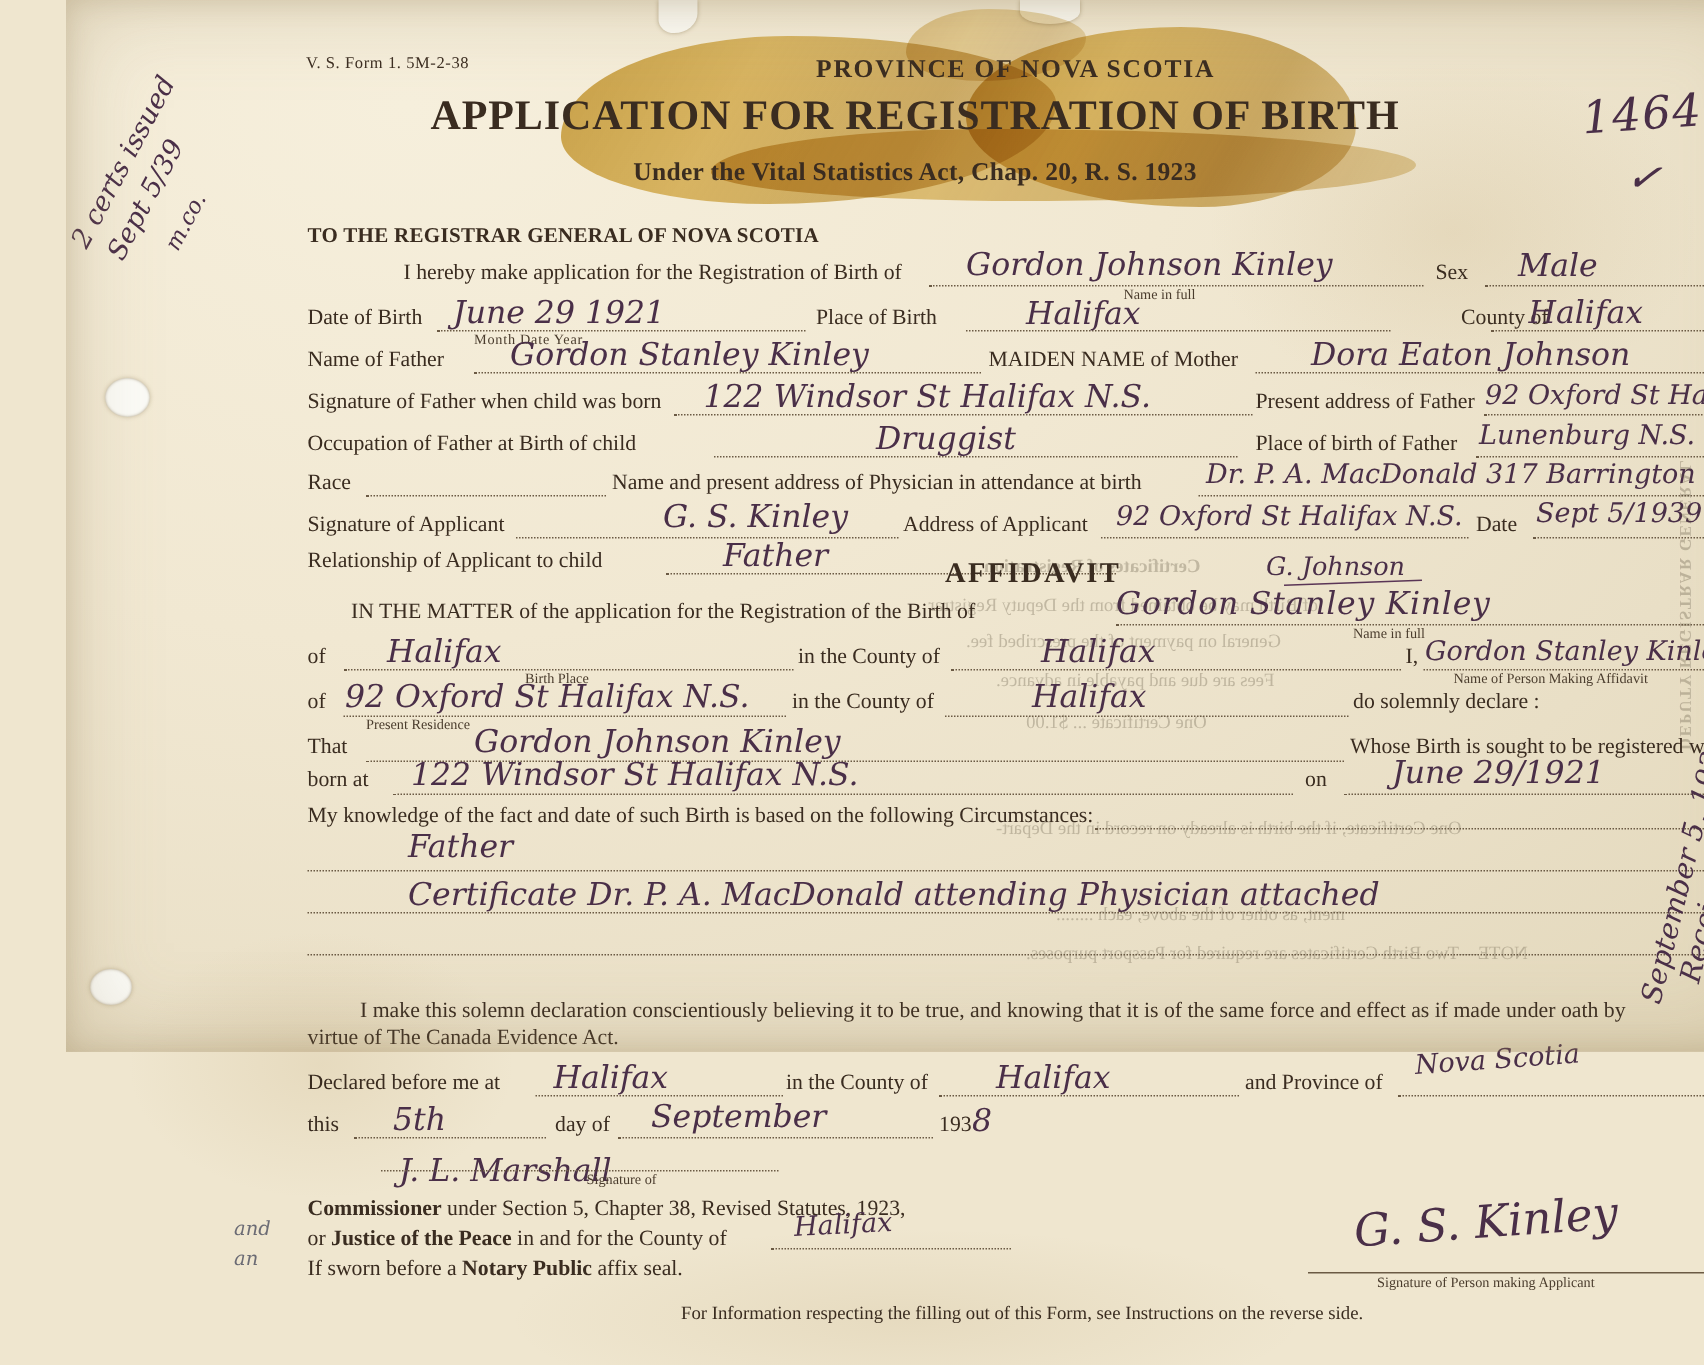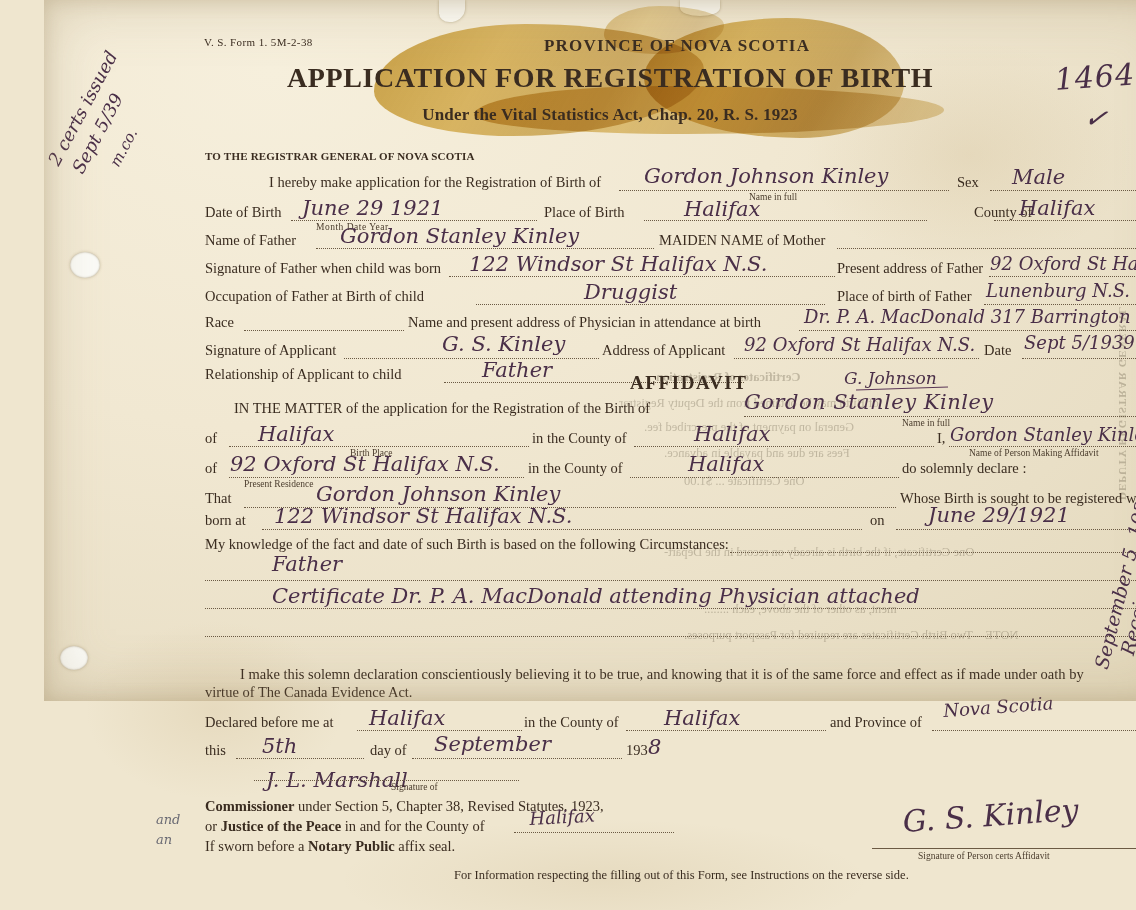--- a/index.html
+++ b/index.html
@@ -105,21 +105,21 @@
 
   <div class="p title3" style="left:161px;top:105px;width:810px;text-align:center;font-weight:bold;">Under the Vital Statistics Act, Chap. 20, R. S. 1923</div>
 
   <div class="hw big" style="left:1012px;top:62px;font-size:30px;letter-spacing:1px;transform:rotate(-4deg);">1464</div>
   <div class="hw" style="left:1038px;top:100px;font-size:28px;transform:rotate(8deg);">✓</div>
 
   <div class="hw med" style="left:18px;top:148px;transform:rotate(-62deg);transform-origin:left bottom;">2 certs issued</div>
   <div class="hw med" style="left:42px;top:156px;transform:rotate(-62deg);transform-origin:left bottom;">Sept 5/39</div>
   <div class="hw sm" style="left:78px;top:152px;transform:rotate(-62deg);transform-origin:left bottom;">m.co.</div>
 
-  <div class="p lbl bold" style="left:161px;top:150px;font-size:11px;letter-spacing:.2px;">TO THE REGISTRAR GENERAL OF NOVA SCOTIA</div>
+  <div class="p lbl bold" style="left:161px;top:150px;font-size:14px;letter-spacing:.2px;">TO THE REGISTRAR GENERAL OF NOVA SCOTIA</div>
 
   <div class="p lbl" style="left:225px;top:174px;">I hereby make application for the Registration of Birth of</div>
   <div class="dotline" style="left:575px;top:190px;width:330px;"></div>
   <div class="hw big" style="left:600px;top:164px;">Gordon Johnson Kinley</div>
   <div class="caption" style="left:705px;top:192px;">Name in full</div>
   <div class="p lbl" style="left:913px;top:174px;">Sex</div>
   <div class="dotline" style="left:946px;top:190px;width:180px;"></div>
   <div class="hw big" style="left:968px;top:165px;">Male</div>
 
   <div class="p lbl" style="left:161px;top:204px;">Date of Birth</div>
@@ -131,20 +131,21 @@
   <div class="hw big" style="left:640px;top:197px;">Halifax</div>
   <div class="p lbl" style="left:930px;top:204px;">County of</div>
   <div class="dotline" style="left:950px;top:220px;width:176px;"></div>
   <div class="hw big" style="left:975px;top:196px;">Halifax</div>
 
   <div class="p lbl" style="left:161px;top:232px;">Name of Father</div>
   <div class="dotline" style="left:272px;top:248px;width:338px;"></div>
   <div class="hw big" style="left:296px;top:224px;">Gordon Stanley Kinley</div>
   <div class="p lbl" style="left:615px;top:232px;">MAIDEN NAME of Mother</div>
   <div class="dotline" style="left:793px;top:248px;width:333px;"></div>
+  <div class="hw big" style="left:830px;top:224px;">Dora Eaton Johnson</div>
 
   <div class="p lbl" style="left:161px;top:260px;">Signature of Father when child was born</div>
   <div class="dotline" style="left:405px;top:276px;width:386px;"></div>
   <div class="hw big" style="left:425px;top:252px;">122 Windsor St Halifax N.S.</div>
   <div class="p lbl" style="left:793px;top:260px;">Present address of Father</div>
   <div class="dotline" style="left:945px;top:276px;width:182px;"></div>
   <div class="hw med" style="left:946px;top:253px;">92 Oxford St Halifax N.S.</div>
 
   <div class="p lbl" style="left:161px;top:288px;">Occupation of Father at Birth of child</div>
   <div class="dotline" style="left:432px;top:304px;width:349px;"></div>
@@ -271,21 +272,21 @@
 
   <div class="p lbl" style="left:161px;top:838px;">
     <span>If sworn before a </span><span class="bold">Notary Public</span><span> affix seal.</span>
   </div>
 
   <div class="hw pencil sm" style="left:112px;top:812px;font-size:13px;">and</div>
   <div class="hw pencil sm" style="left:112px;top:832px;font-size:13px;">an</div>
 
   <div class="hw sig" style="left:860px;top:804px;font-size:30px;transform:rotate(-4deg);">G. S. Kinley</div>
   <div class="solidline" style="left:828px;top:848px;width:298px;"></div>
-  <div class="caption" style="left:874px;top:851px;">Signature of Person certs Affidavit</div>
+  <div class="caption" style="left:874px;top:851px;">Signature of Person making Applicant</div>
 
   <div class="vert" style="left:1072px;top:652px;font-size:19px;transform:rotate(-76deg);">Received date for Registration</div>
   <div class="vert" style="left:1046px;top:666px;font-size:19px;transform:rotate(-76deg);">September 5, 1939</div>
   <div class="vert" style="left:1098px;top:460px;font-size:17px;transform:rotate(-80deg);">N.S.</div>
 
   <div class="p" style="left:410px;top:868px;font-size:12.5px;">For Information respecting the filling out of this Form, see Instructions on the reverse side.</div>
 
   <div class="edge-shadow"></div>
 </div>
 

